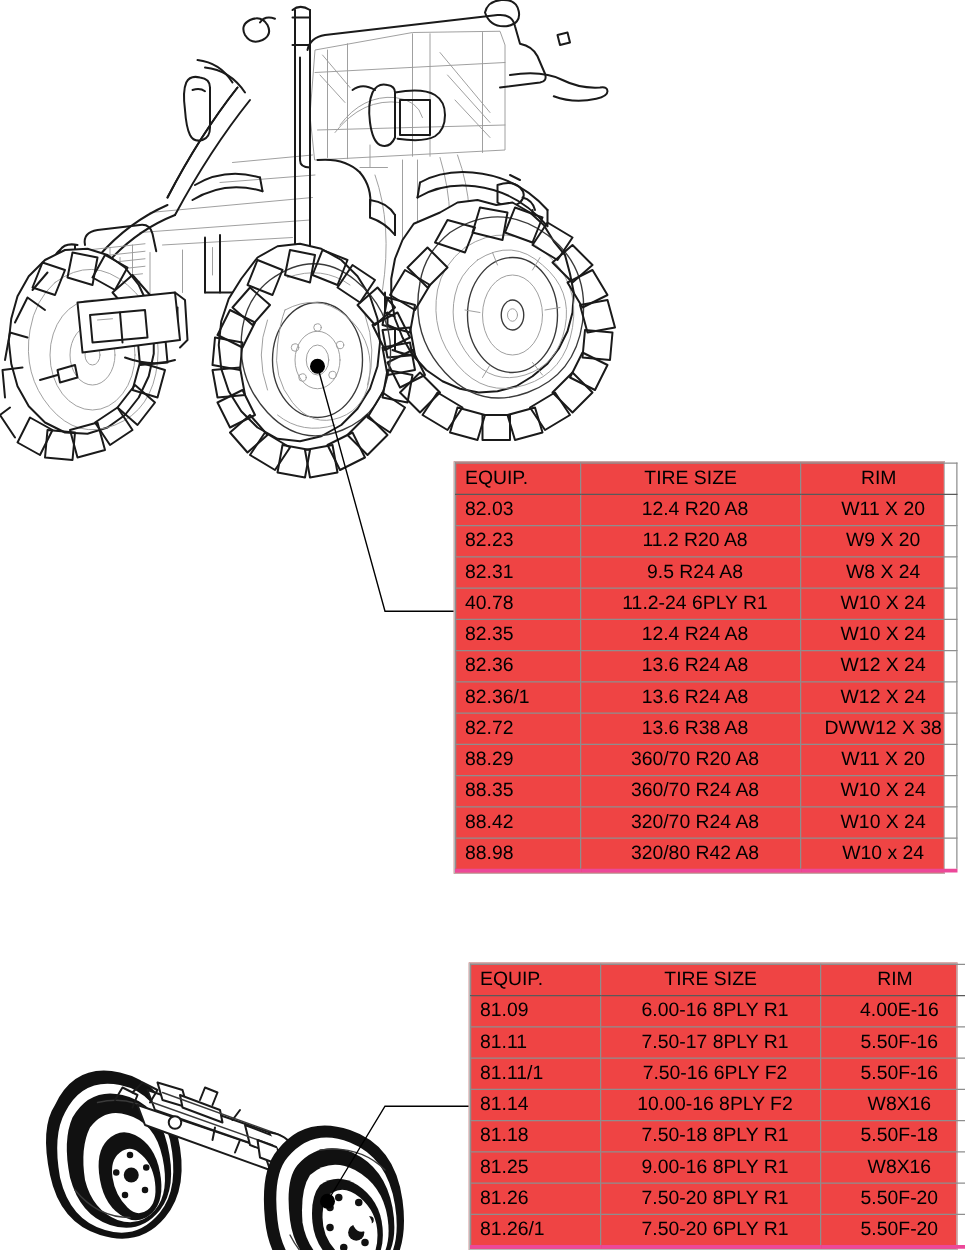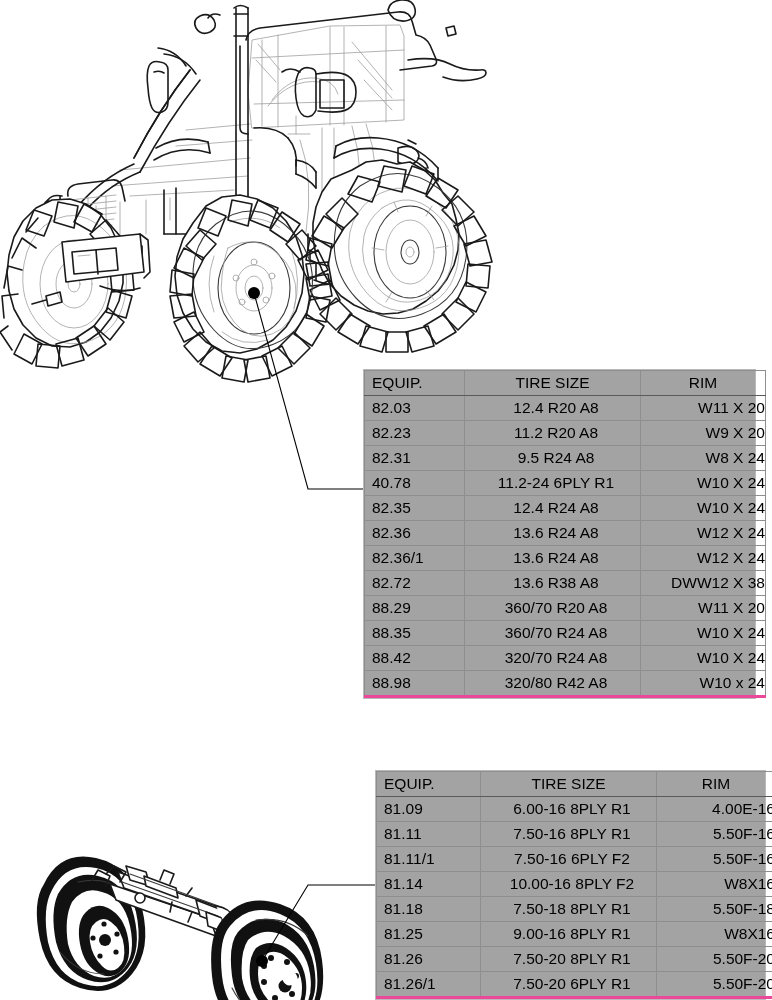--- a/index.html
+++ b/index.html
@@ -31,21 +31,21 @@
     top: 0;
     width: 772px;
     height: 1000px;
     pointer-events: none;
   }
 
   
   .parts-table {
     position: absolute;
     border: 1px solid #b9b9b9;
-    background: #a3a3a3;
+    background: #ef4444;
     box-sizing: border-box;
   }
   .parts-table table {
     border-collapse: collapse;
     width: 100%;
     table-layout: fixed;
   }
   .parts-table th,
   .parts-table td {
     border: 1px solid #8e8e8e;
@@ -60,21 +60,21 @@
   }
   .parts-table th {
     font-weight: 400;
     border-bottom: 1px solid #5a5a5a;
   }
   .parts-table tr:last-child td {
     border-bottom: 3px solid #ec4899;
   }
   .col-equip { width: 92px; text-align: left; }
   .col-tire  { width: 175px; text-align: center; }
-  .col-rim   { width: 124px; text-align: right; }
+  .col-rim   { width: 124px; text-align: center; }
   th.col-tire, th.col-rim { text-align: center; padding-left: 0; }
 
   
   #table-tires-rear {
     left: 363px;
     top: 369px;
     width: 393px;
   }
   
   #table-tires-front {
@@ -542,21 +542,21 @@
         </tr>
       </thead>
       <tbody>
         <tr>
           <td class="col-equip">81.09</td>
           <td class="col-tire">6.00-16 8PLY R1</td>
           <td class="col-rim">4.00E-16</td>
         </tr>
         <tr>
           <td class="col-equip">81.11</td>
-          <td class="col-tire">7.50-16 8PLY R1</td>
+          <td class="col-tire">7.50-17 8PLY R1</td>
           <td class="col-rim">5.50F-16</td>
         </tr>
         <tr>
           <td class="col-equip">81.11/1</td>
           <td class="col-tire">7.50-16 6PLY F2</td>
           <td class="col-rim">5.50F-16</td>
         </tr>
         <tr>
           <td class="col-equip">81.14</td>
           <td class="col-tire">10.00-16 8PLY F2</td>

